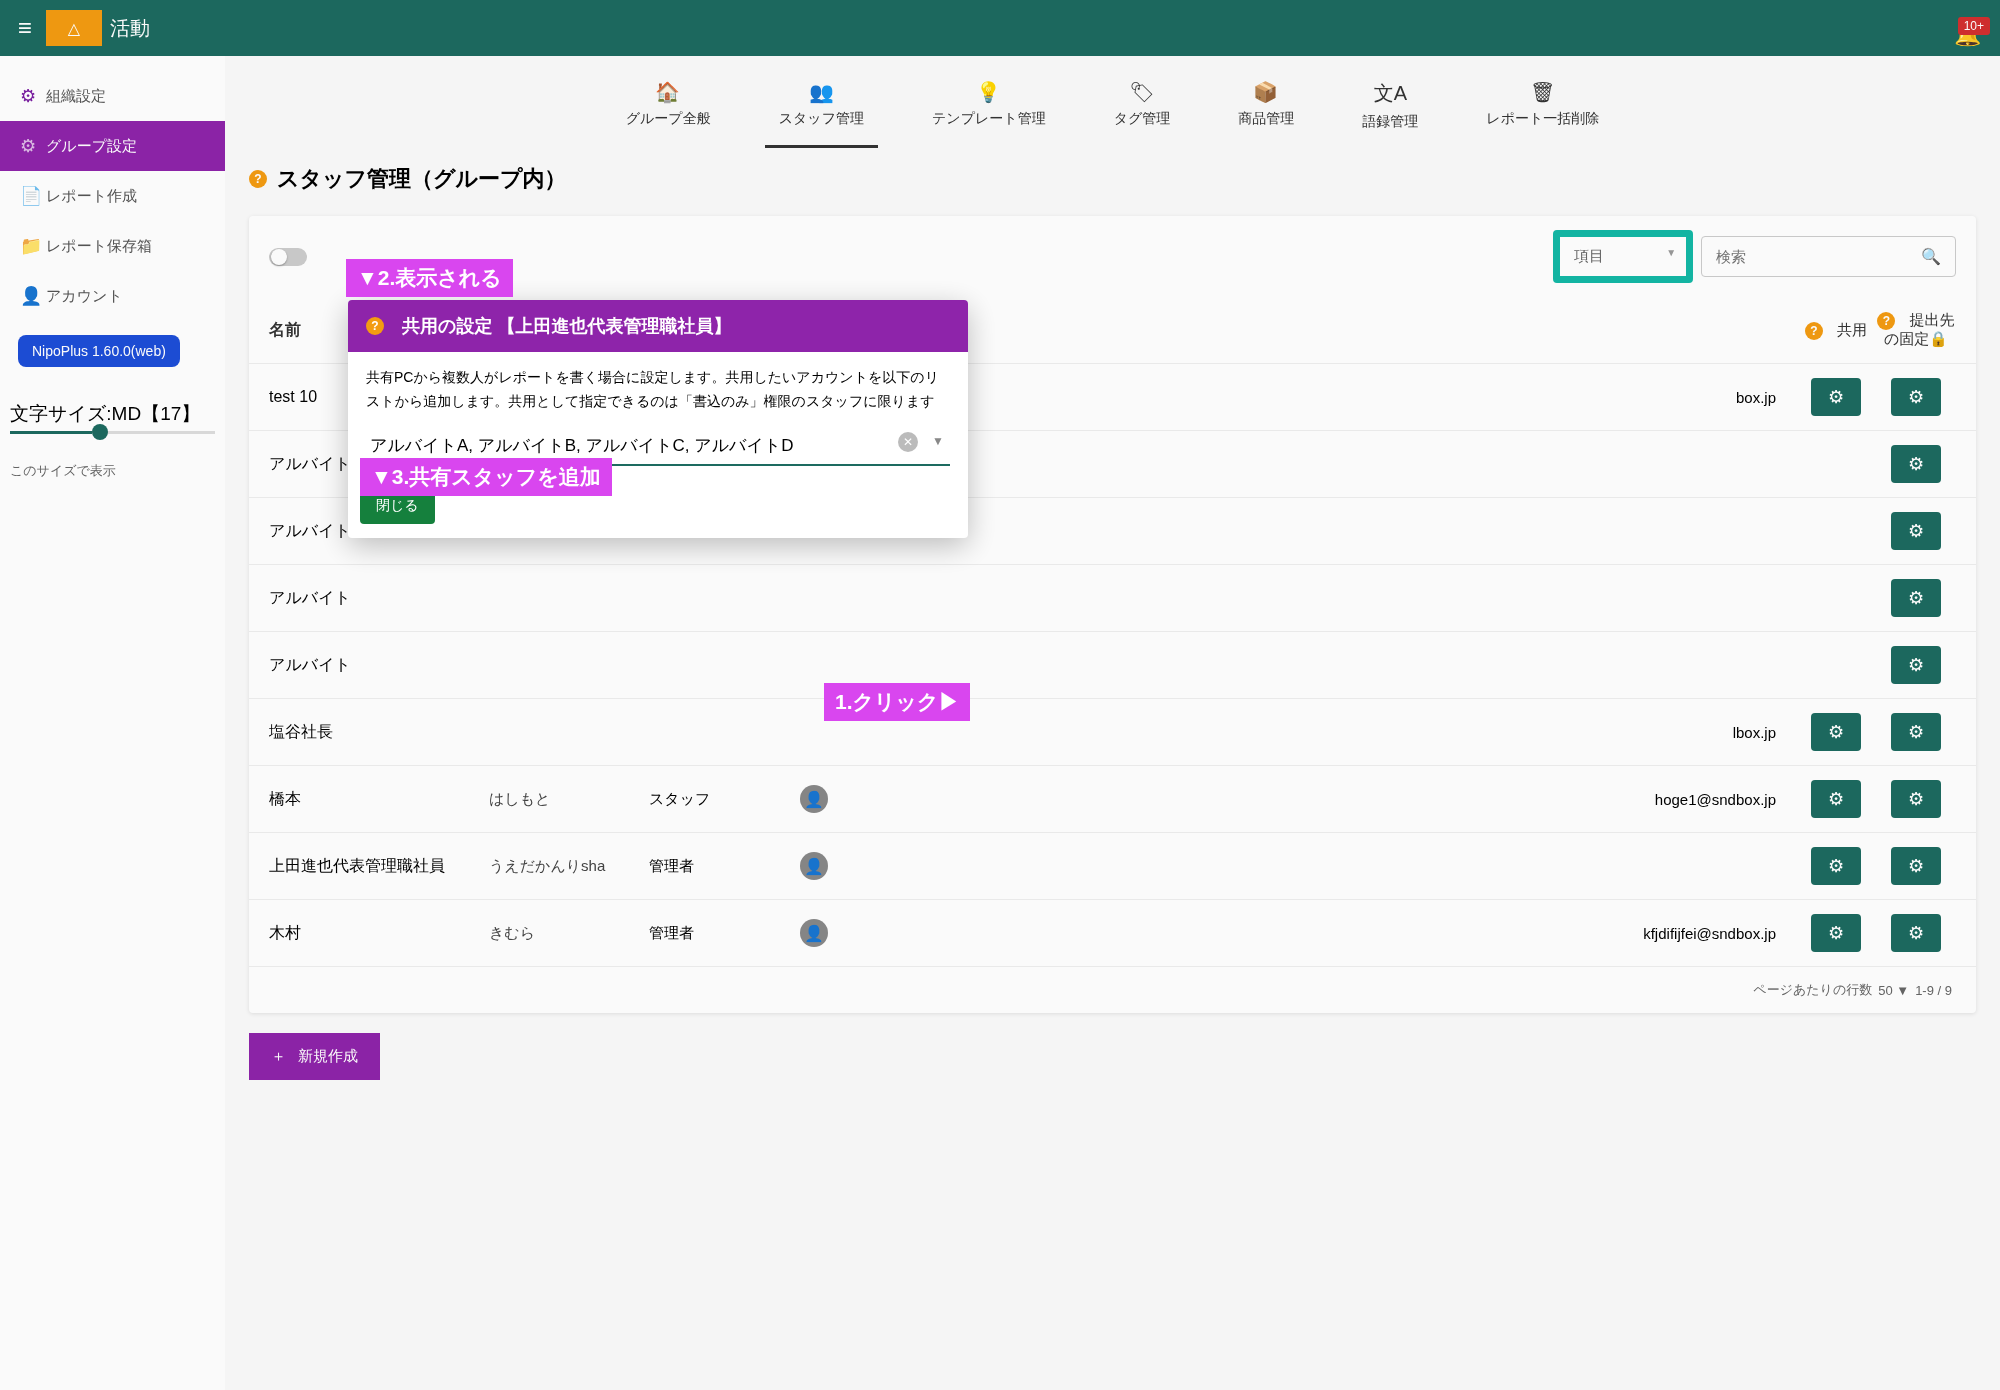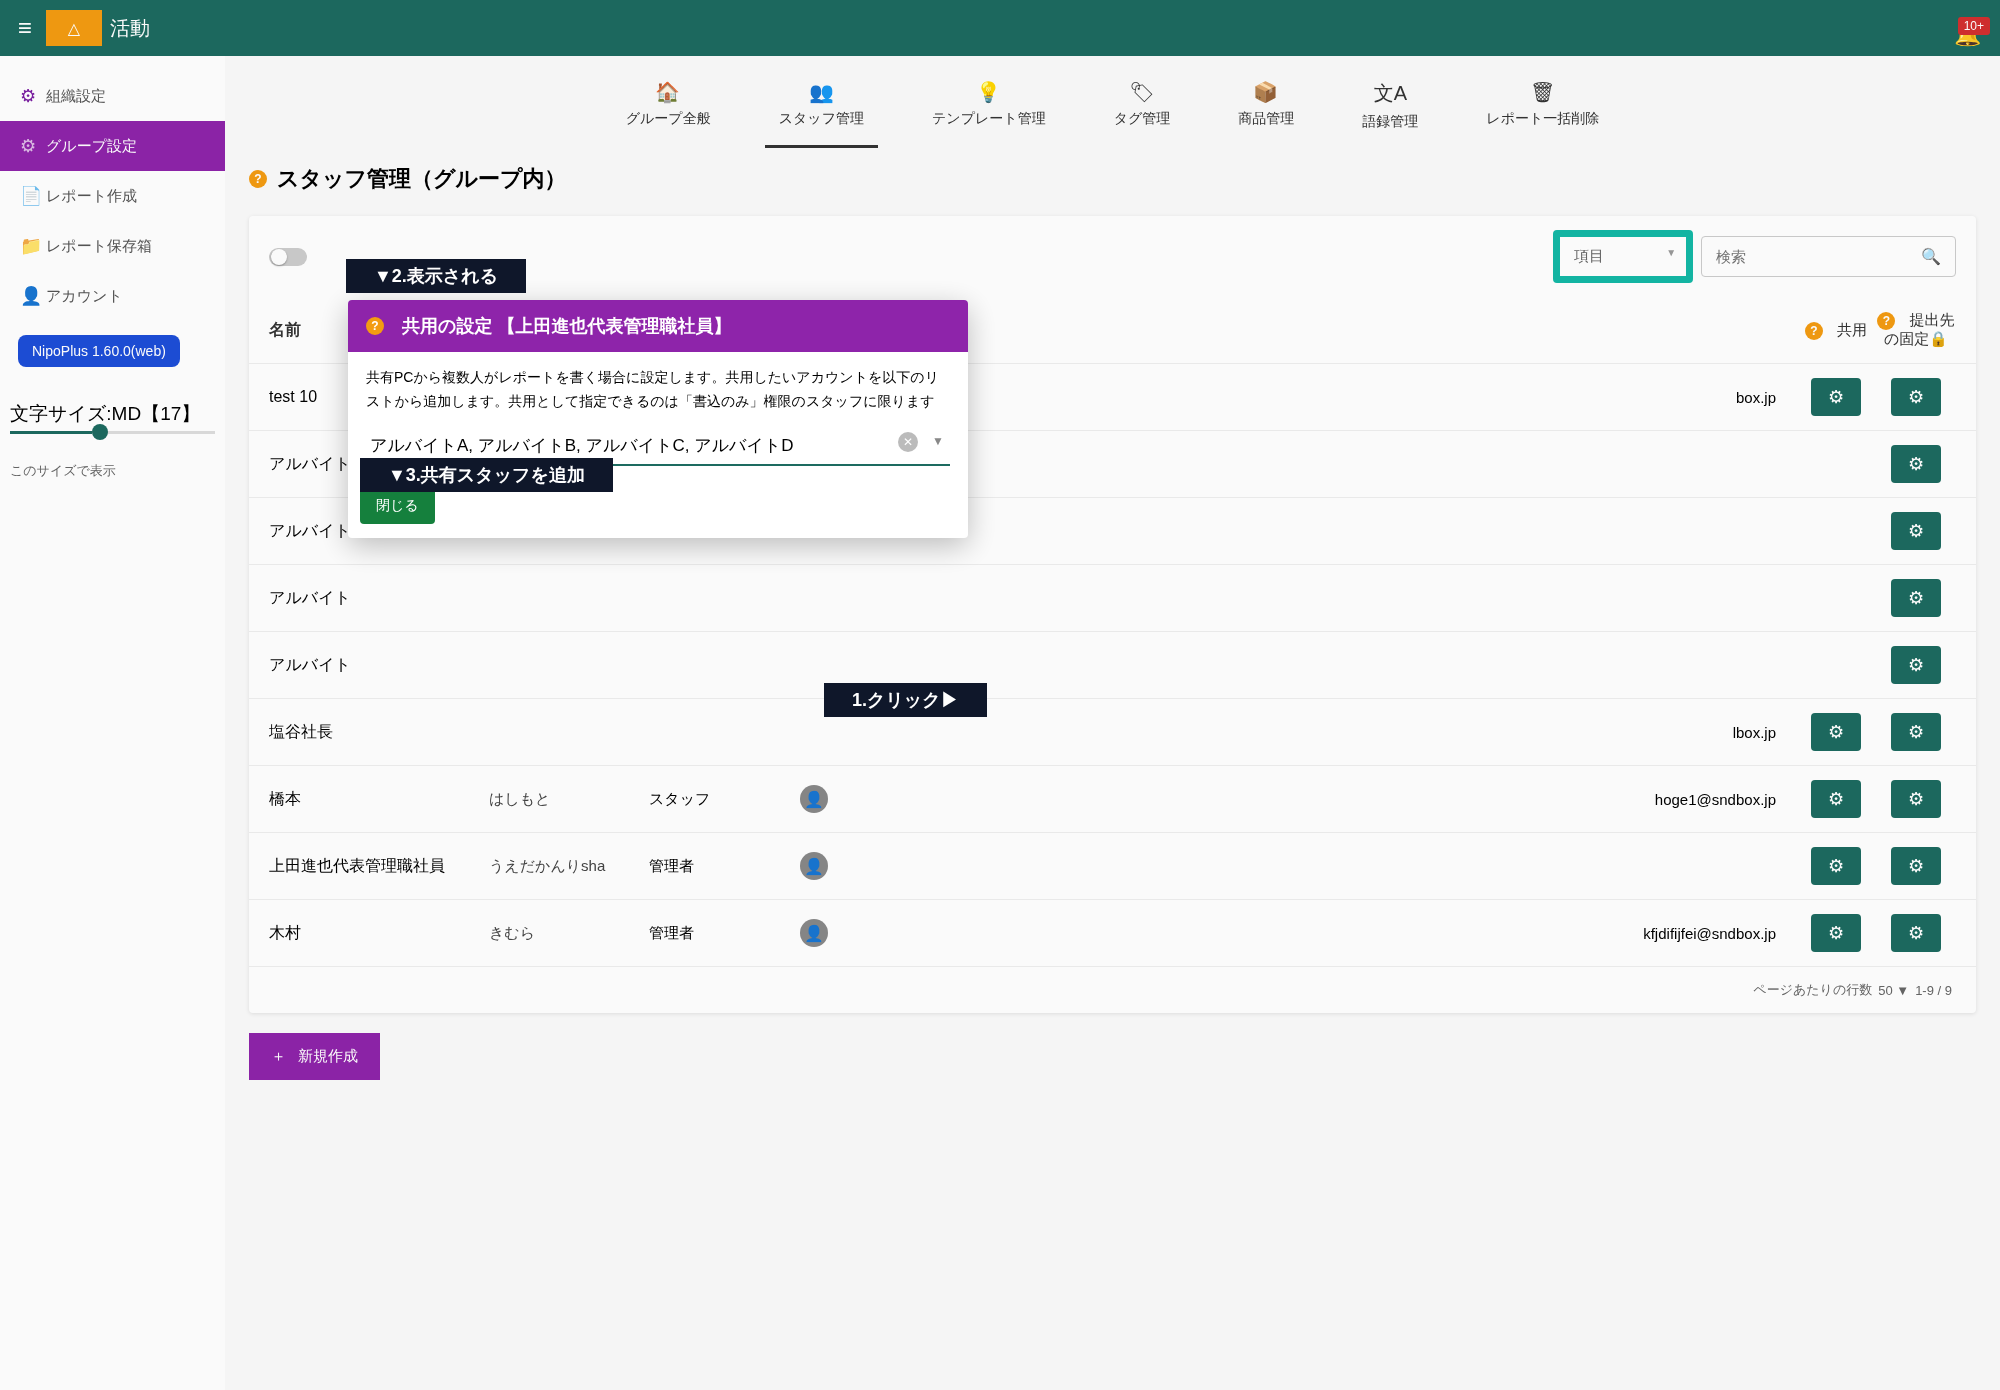--- a/index.html
+++ b/index.html
@@ -313,25 +313,25 @@
       border: none;
       padding: 9px 16px;
       font-size: 14px;
       border-radius: 4px;
       cursor: pointer;
     }
 
     
     .annot {
       position: absolute;
-      background: #0f172a;
-      color: white;
-      font-size: 18px;
+      background: #d946ef;
+      color: white;
+      font-size: 21px;
       font-weight: 700;
-      padding: 5px 28px;
+      padding: 5px 11px;
       z-index: 100;
     }
     .annot-1 { top: 683px; left: 824px; }
     .annot-2 { top: 259px; left: 346px; }
     .annot-3 { top: 458px; left: 360px; }
   </style>
 </head>
 <body>
 
 <div class="header">

